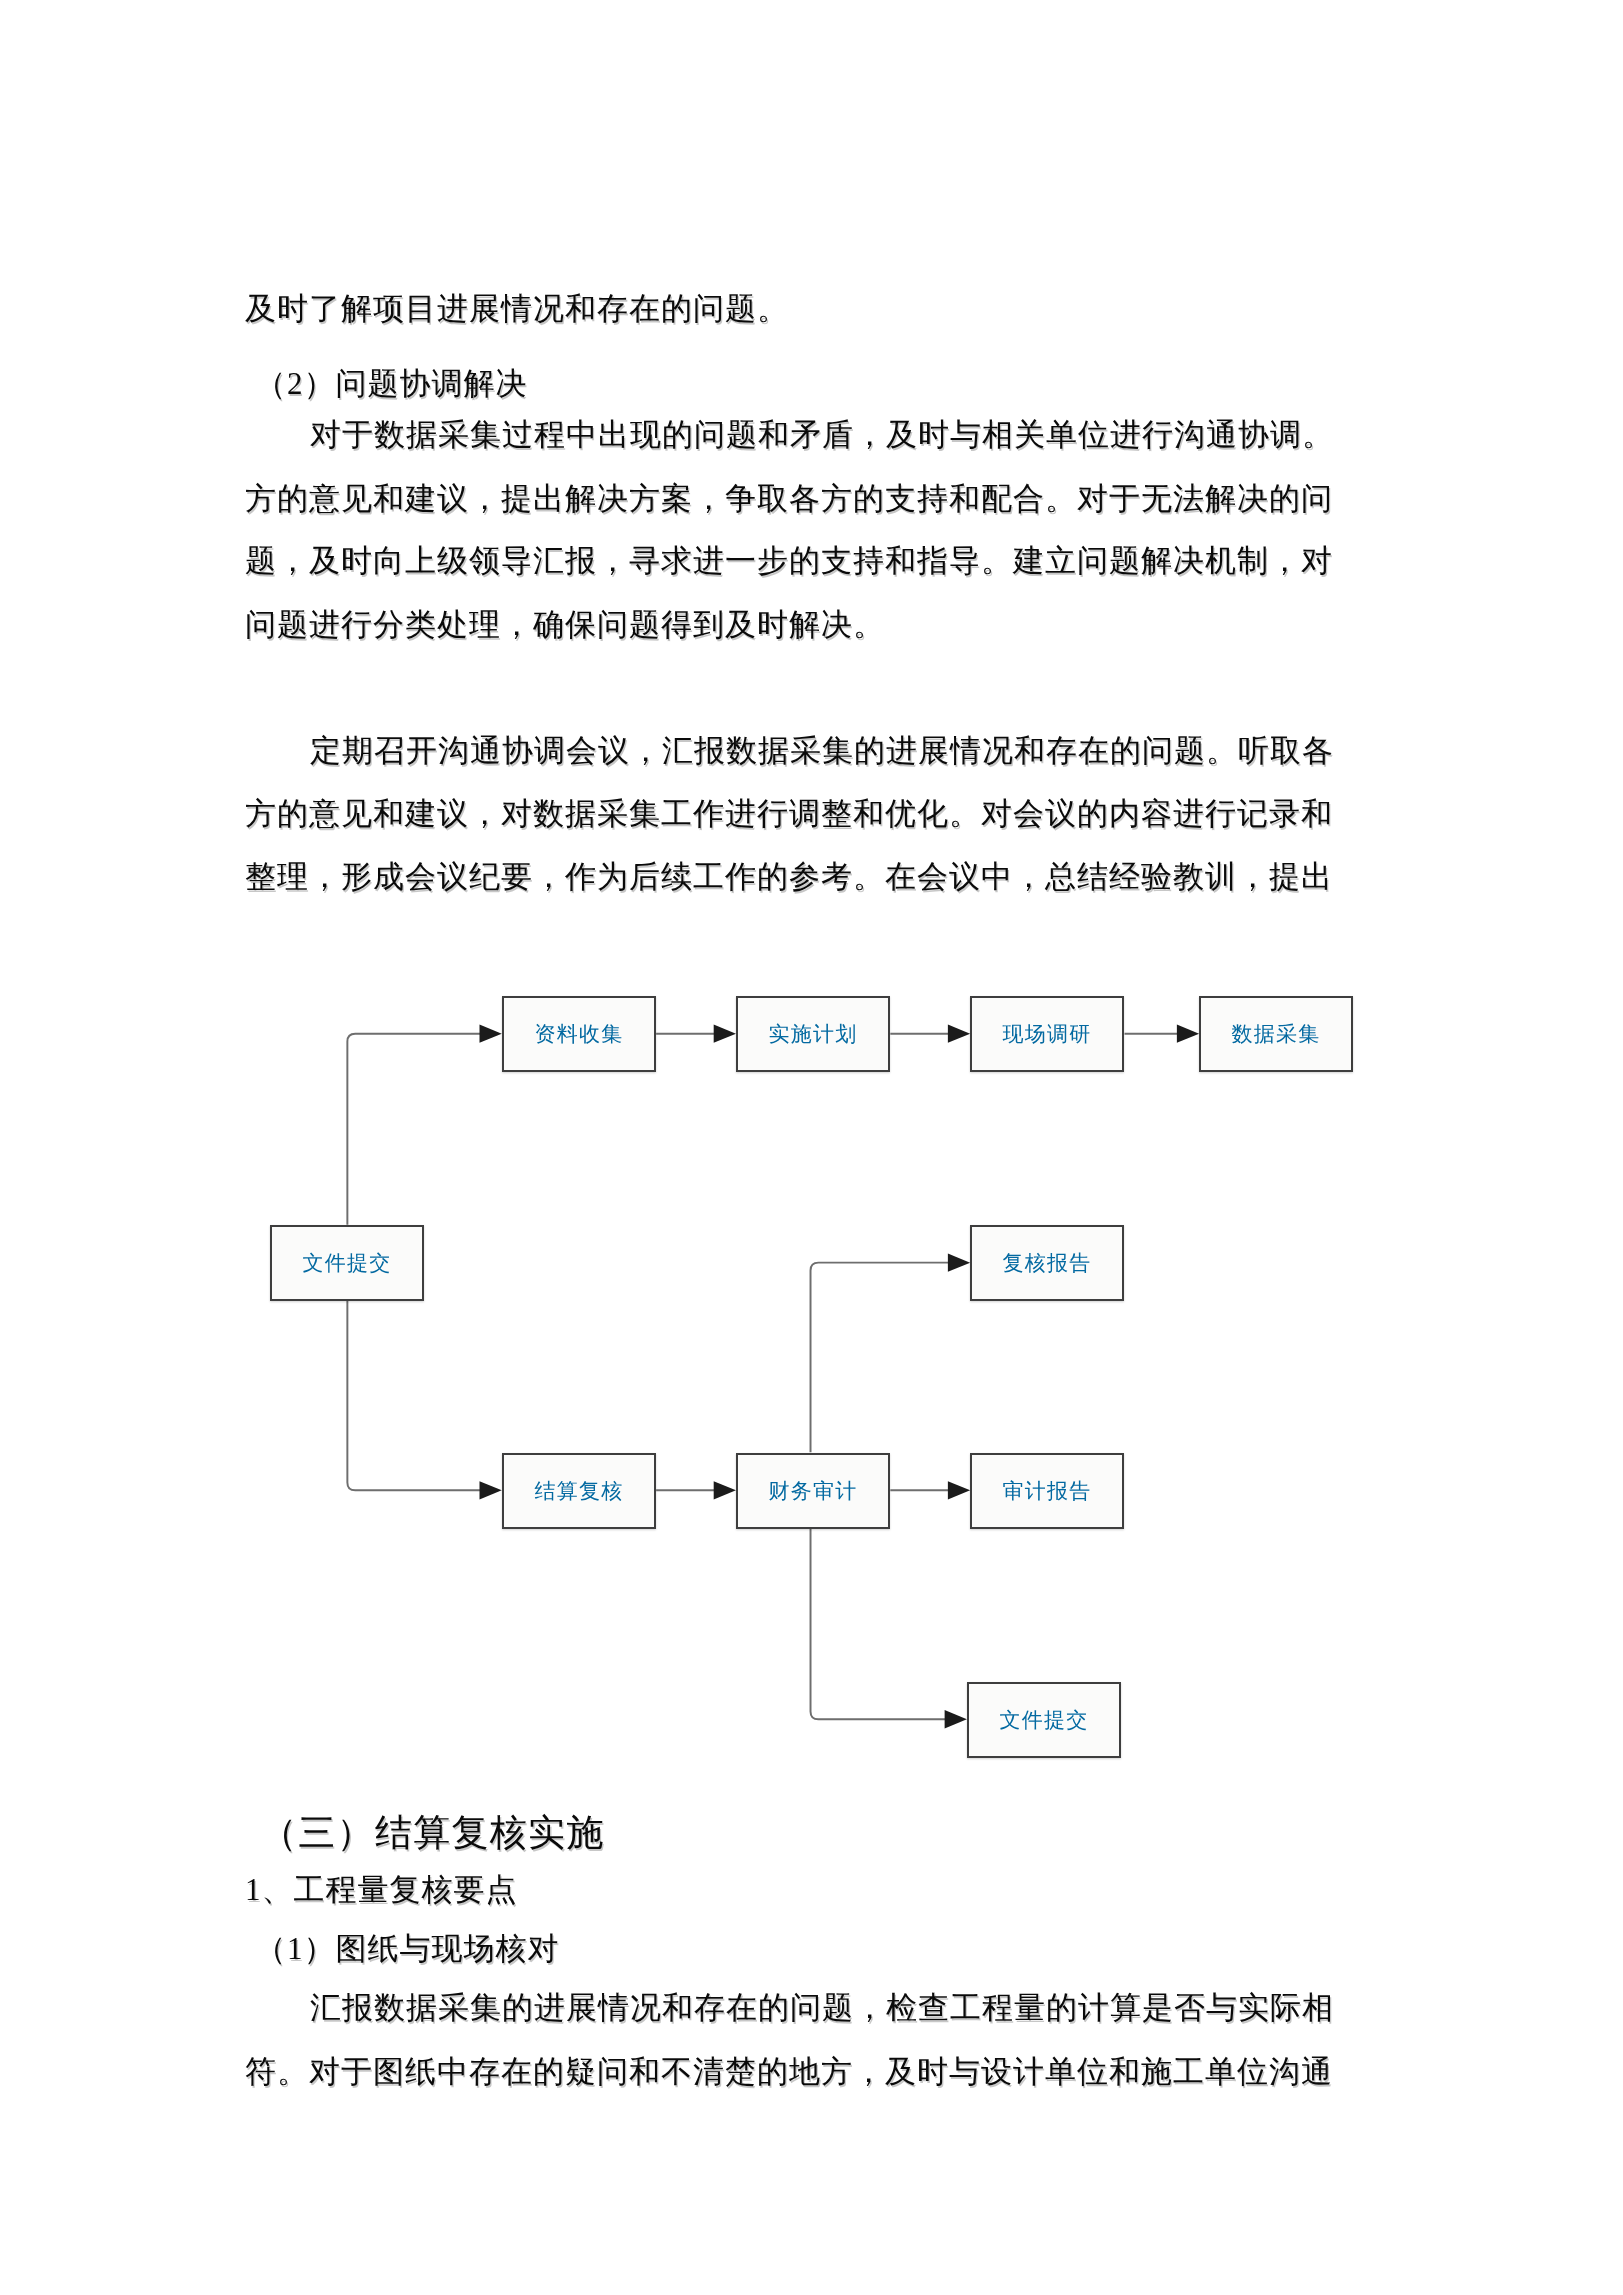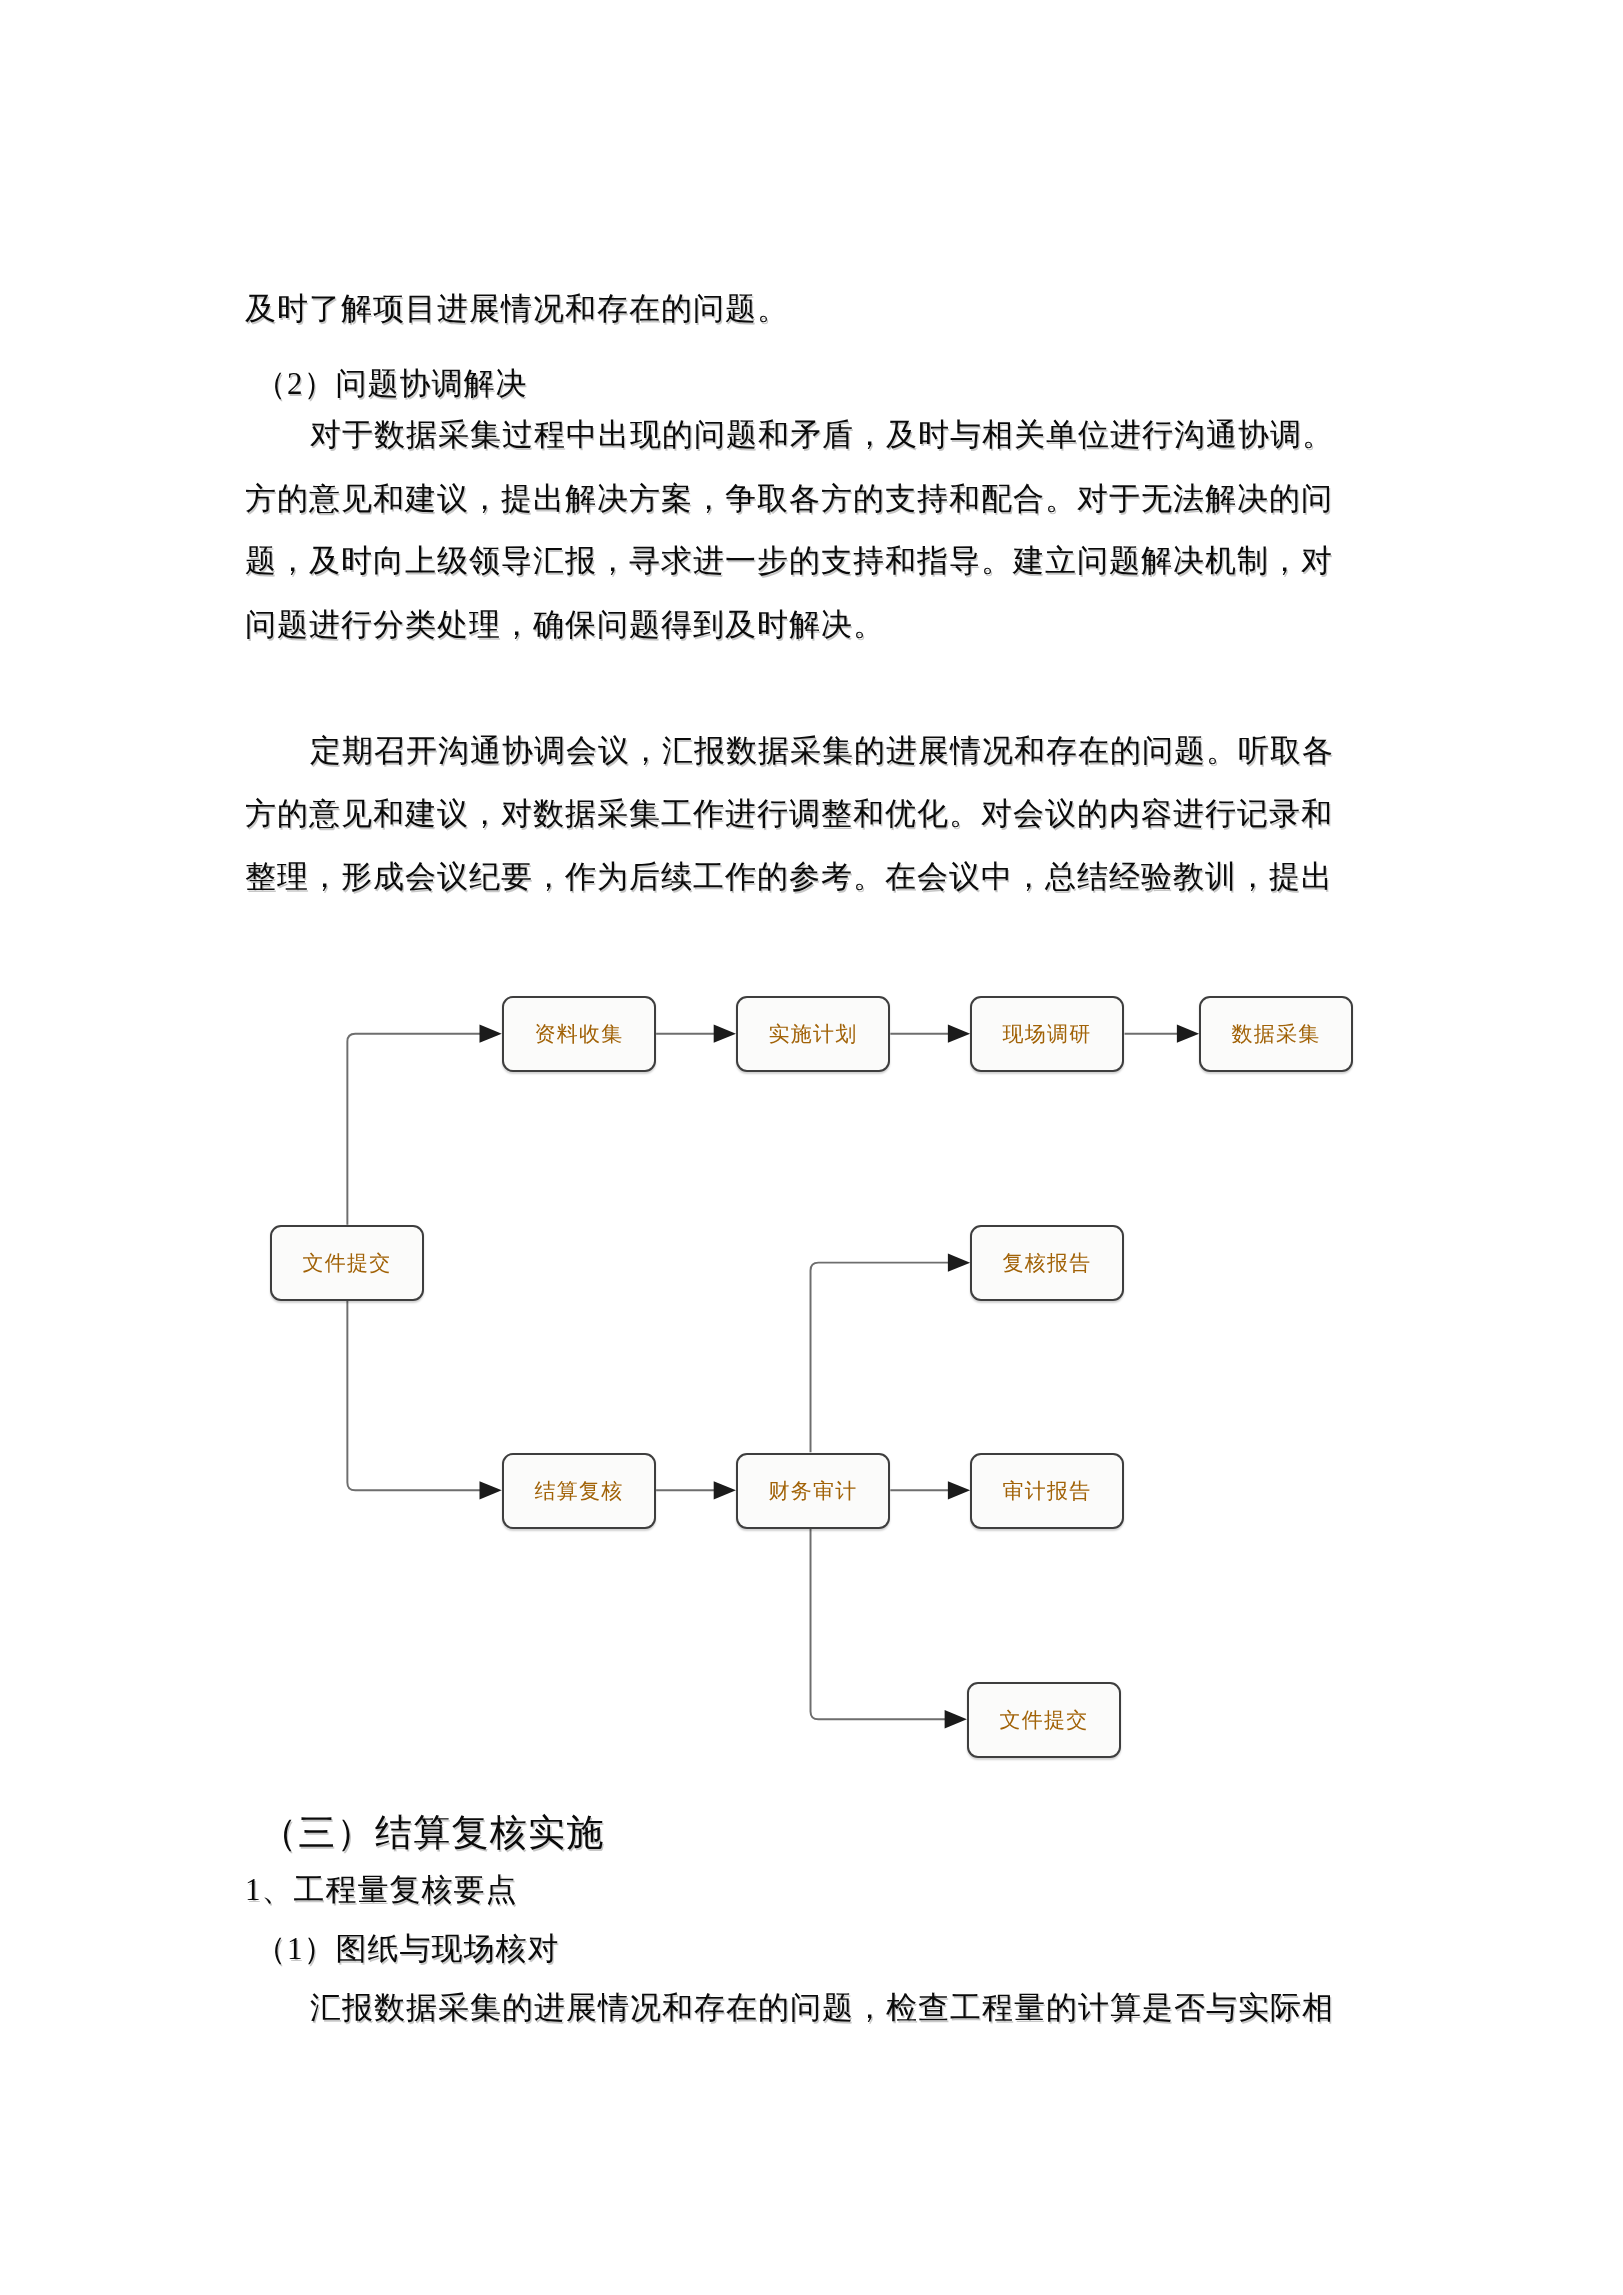--- a/index.html
+++ b/index.html
@@ -42,27 +42,27 @@
     fill:#1b1b1b;
     stroke:none;
   }
   .flow-node{
     position:absolute;
     width:154px;
     height:76px;
     box-sizing:border-box;
     background:#fbfbfa;
     border:2.3px solid #3e3e3e;
-    border-radius:11px;
+    border-radius:0;
     display:flex;
     align-items:center;
     justify-content:center;
     font-size:21px;
     letter-spacing:1.3px;
-    color:#a16207;
+    color:#0369a1;
     box-shadow:0 1.3px 2px rgba(0,0,0,0.18);
     white-space:nowrap;
   }
 </style>
 </head>
 <body>
 
 <div class="page">
 
   <div class="line" style="top:277px;left:245px">及时了解项目进展情况和存在的问题。</div>
@@ -72,20 +72,21 @@
   <div class="line" style="top:529px;left:245px">题，及时向上级领导汇报，寻求进一步的支持和指导。建立问题解决机制，对</div>
   <div class="line" style="top:593px;left:245px">问题进行分类处理，确保问题得到及时解决。</div>
   <div class="line" style="top:782px;left:245px">方的意见和建议，对数据采集工作进行调整和优化。对会议的内容进行记录和</div>
   <div class="line" style="top:719px;left:310px">定期召开沟通协调会议，汇报数据采集的进展情况和存在的问题。听取各</div>
   <div class="line" style="top:845px;left:245px">整理，形成会议纪要，作为后续工作的参考。在会议中，总结经验教训，提出</div>
 
   <div class="line title" style="top:1796px;left:260px">（三）结算复核实施</div>
   <div class="line" style="top:1858px;left:245px">1、工程量复核要点</div>
   <div class="line" style="top:1917px;left:255px">（1）图纸与现场核对</div>
   <div class="line" style="top:1976px;left:310px">汇报数据采集的进展情况和存在的问题，检查工程量的计算是否与实际相</div>
+  <div class="line" style="top:2040px;left:245px">符。对于图纸中存在的疑问和不清楚的地方，及时与设计单位和施工单位沟通</div>
 
   <svg class="connectors" viewBox="0 0 2481 3508">
 
     <path d="M531 1872 L531 1592 Q531 1580 543 1580 L735 1580"></path>
     <polygon points="767,1580 733,1566 733,1594"></polygon>
 
     <path d="M1003 1580 L1093 1580"></path>
     <polygon points="1125,1580 1091,1566 1091,1594"></polygon>
 
     <path d="M1361 1580 L1451 1580"></path>

